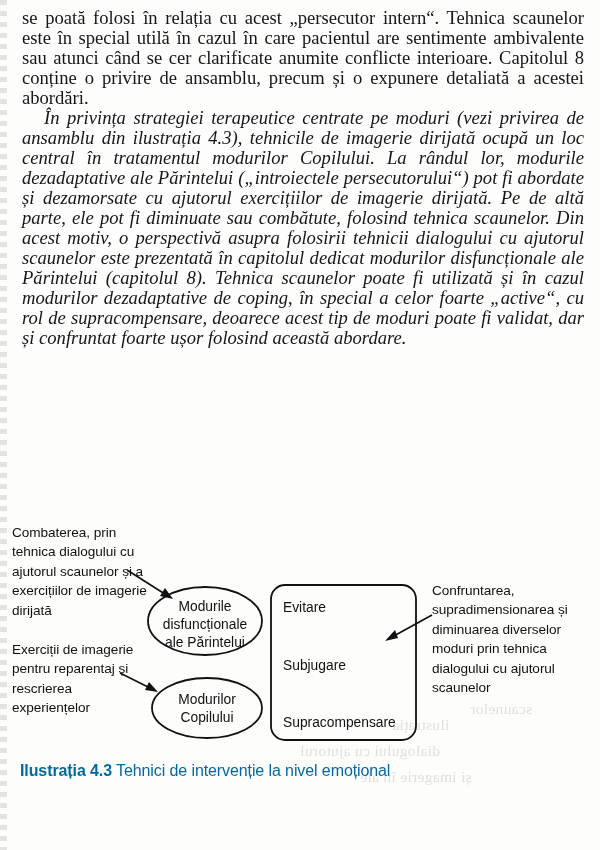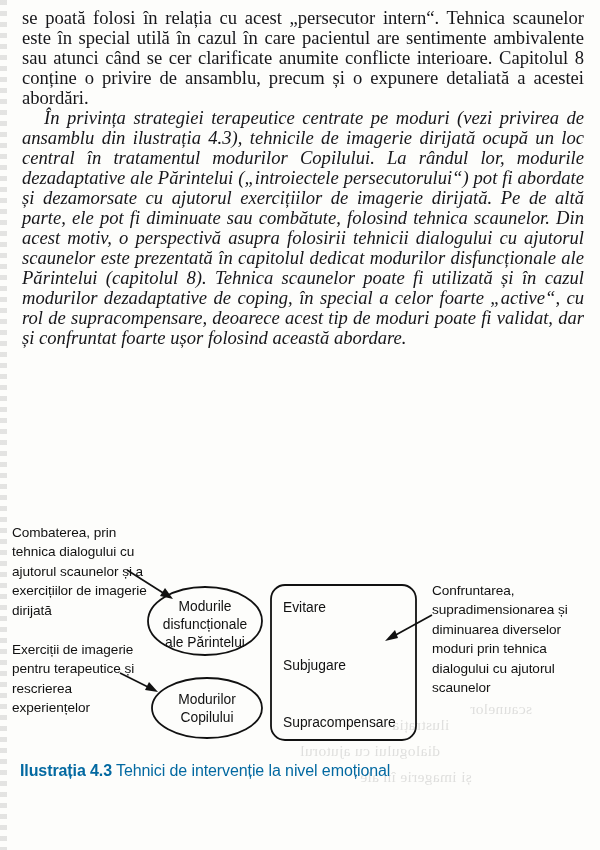--- a/index.html
+++ b/index.html
@@ -140,21 +140,21 @@
 
   <div class="bleed" style="left:392px; top:716px;">ilustrația</div>
   <div class="bleed" style="left:300px; top:742px;">dialogului cu ajutorul</div>
   <div class="bleed" style="left:360px; top:768px;">și imagerie în ale</div>
   <div class="bleed" style="left:470px; top:700px;">scaunelor</div>
 
   <div class="figure">
 
     <div class="annot annot-tl">Combaterea, prin tehnica dialogului cu ajutorul scaunelor și a exercițiilor de imagerie dirijată</div>
 
-    <div class="annot annot-bl">Exerciții de imagerie pentru terapeutice și rescrierea experiențelor</div>
+    <div class="annot annot-bl">Exerciții de imagerie pentru reparentaj și rescrierea experiențelor</div>
 
     <div class="annot annot-r">Confruntarea, supradimensionarea și diminuarea diverselor moduri prin tehnica dialogului cu ajutorul scaunelor</div>
 
     <svg width="600" height="240" viewBox="0 0 600 240">
 
       <g>
         <line x1="127" y1="55" x2="168" y2="81" stroke="#111" stroke-width="1.7"></line>
         <polygon points="173,84 160,81 165,73" fill="#111"></polygon>
       </g>
 

